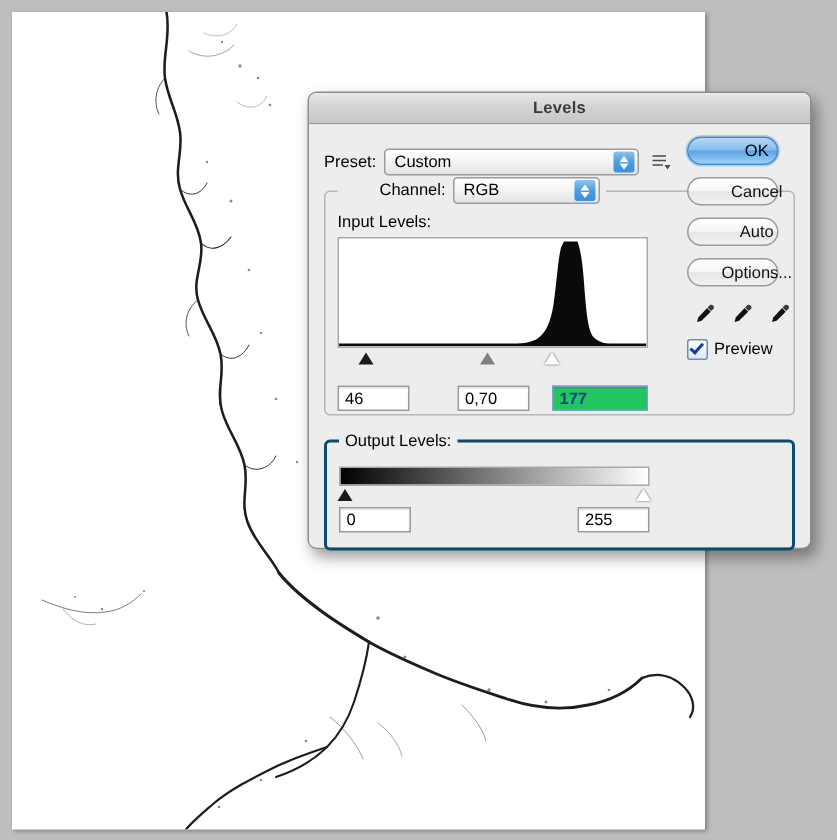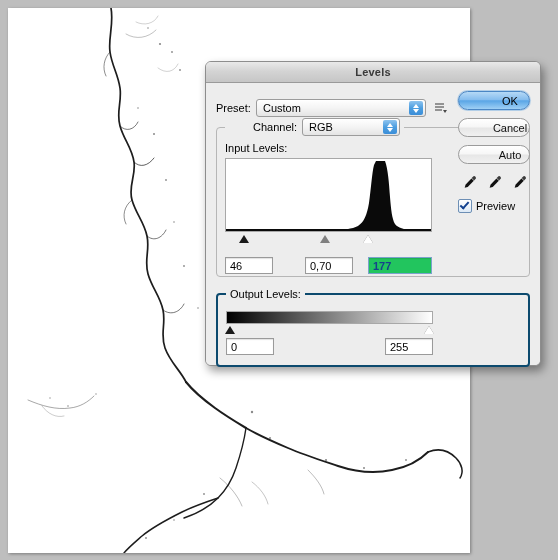--- a/index.html
+++ b/index.html
@@ -236,21 +236,21 @@
   #out-white { position:absolute; right:0; width: 48px; }
 
   
   #button-column {
     position: absolute;
     right: 10px;
     top: 8px;
     width: 72px;
   }
   .btn {
-    width: 72px;
+    width: 61px;
     height: 19px;
     margin-bottom: 8px;
     border-radius: 10px;
     border: 1px solid #9b9b9b;
     background: linear-gradient(to bottom,#ffffff 0%,#f6f6f6 48%,#e6e6e6 52%,#f1f1f1 100%);
     font-size: 11px;
     display:flex; align-items:center; justify-content:center;
     box-sizing: border-box;
     color:#111;
     padding-left:32px;
@@ -442,20 +442,21 @@
       <div id="output-values">
         <span class="numfield" id="out-black">0</span>
         <span class="numfield" id="out-white">255</span>
       </div>
     </div>
 
     <div id="button-column">
       <div class="btn default">OK</div>
       <div class="btn">Cancel</div>
       <div class="btn">Auto</div>
+      <div class="btn">Options...</div>
 
       <div id="eyedroppers">
         <span class="eyedropper">
           <svg width="16" height="16" viewBox="0 0 16 16">
             <path d="M11.5 2.2 a1.9 1.9 0 0 1 2.4 2.4 l-1.8 1.8 -2.4-2.4 z" fill="#3b3b3b"></path>
             <path d="M9.4 4.4 l2.4 2.4 -6.1 6.1 -3.0 .8 .8-3.0 z" fill="#111"></path>
           </svg>
         </span>
         <span class="eyedropper">
           <svg width="16" height="16" viewBox="0 0 16 16">

